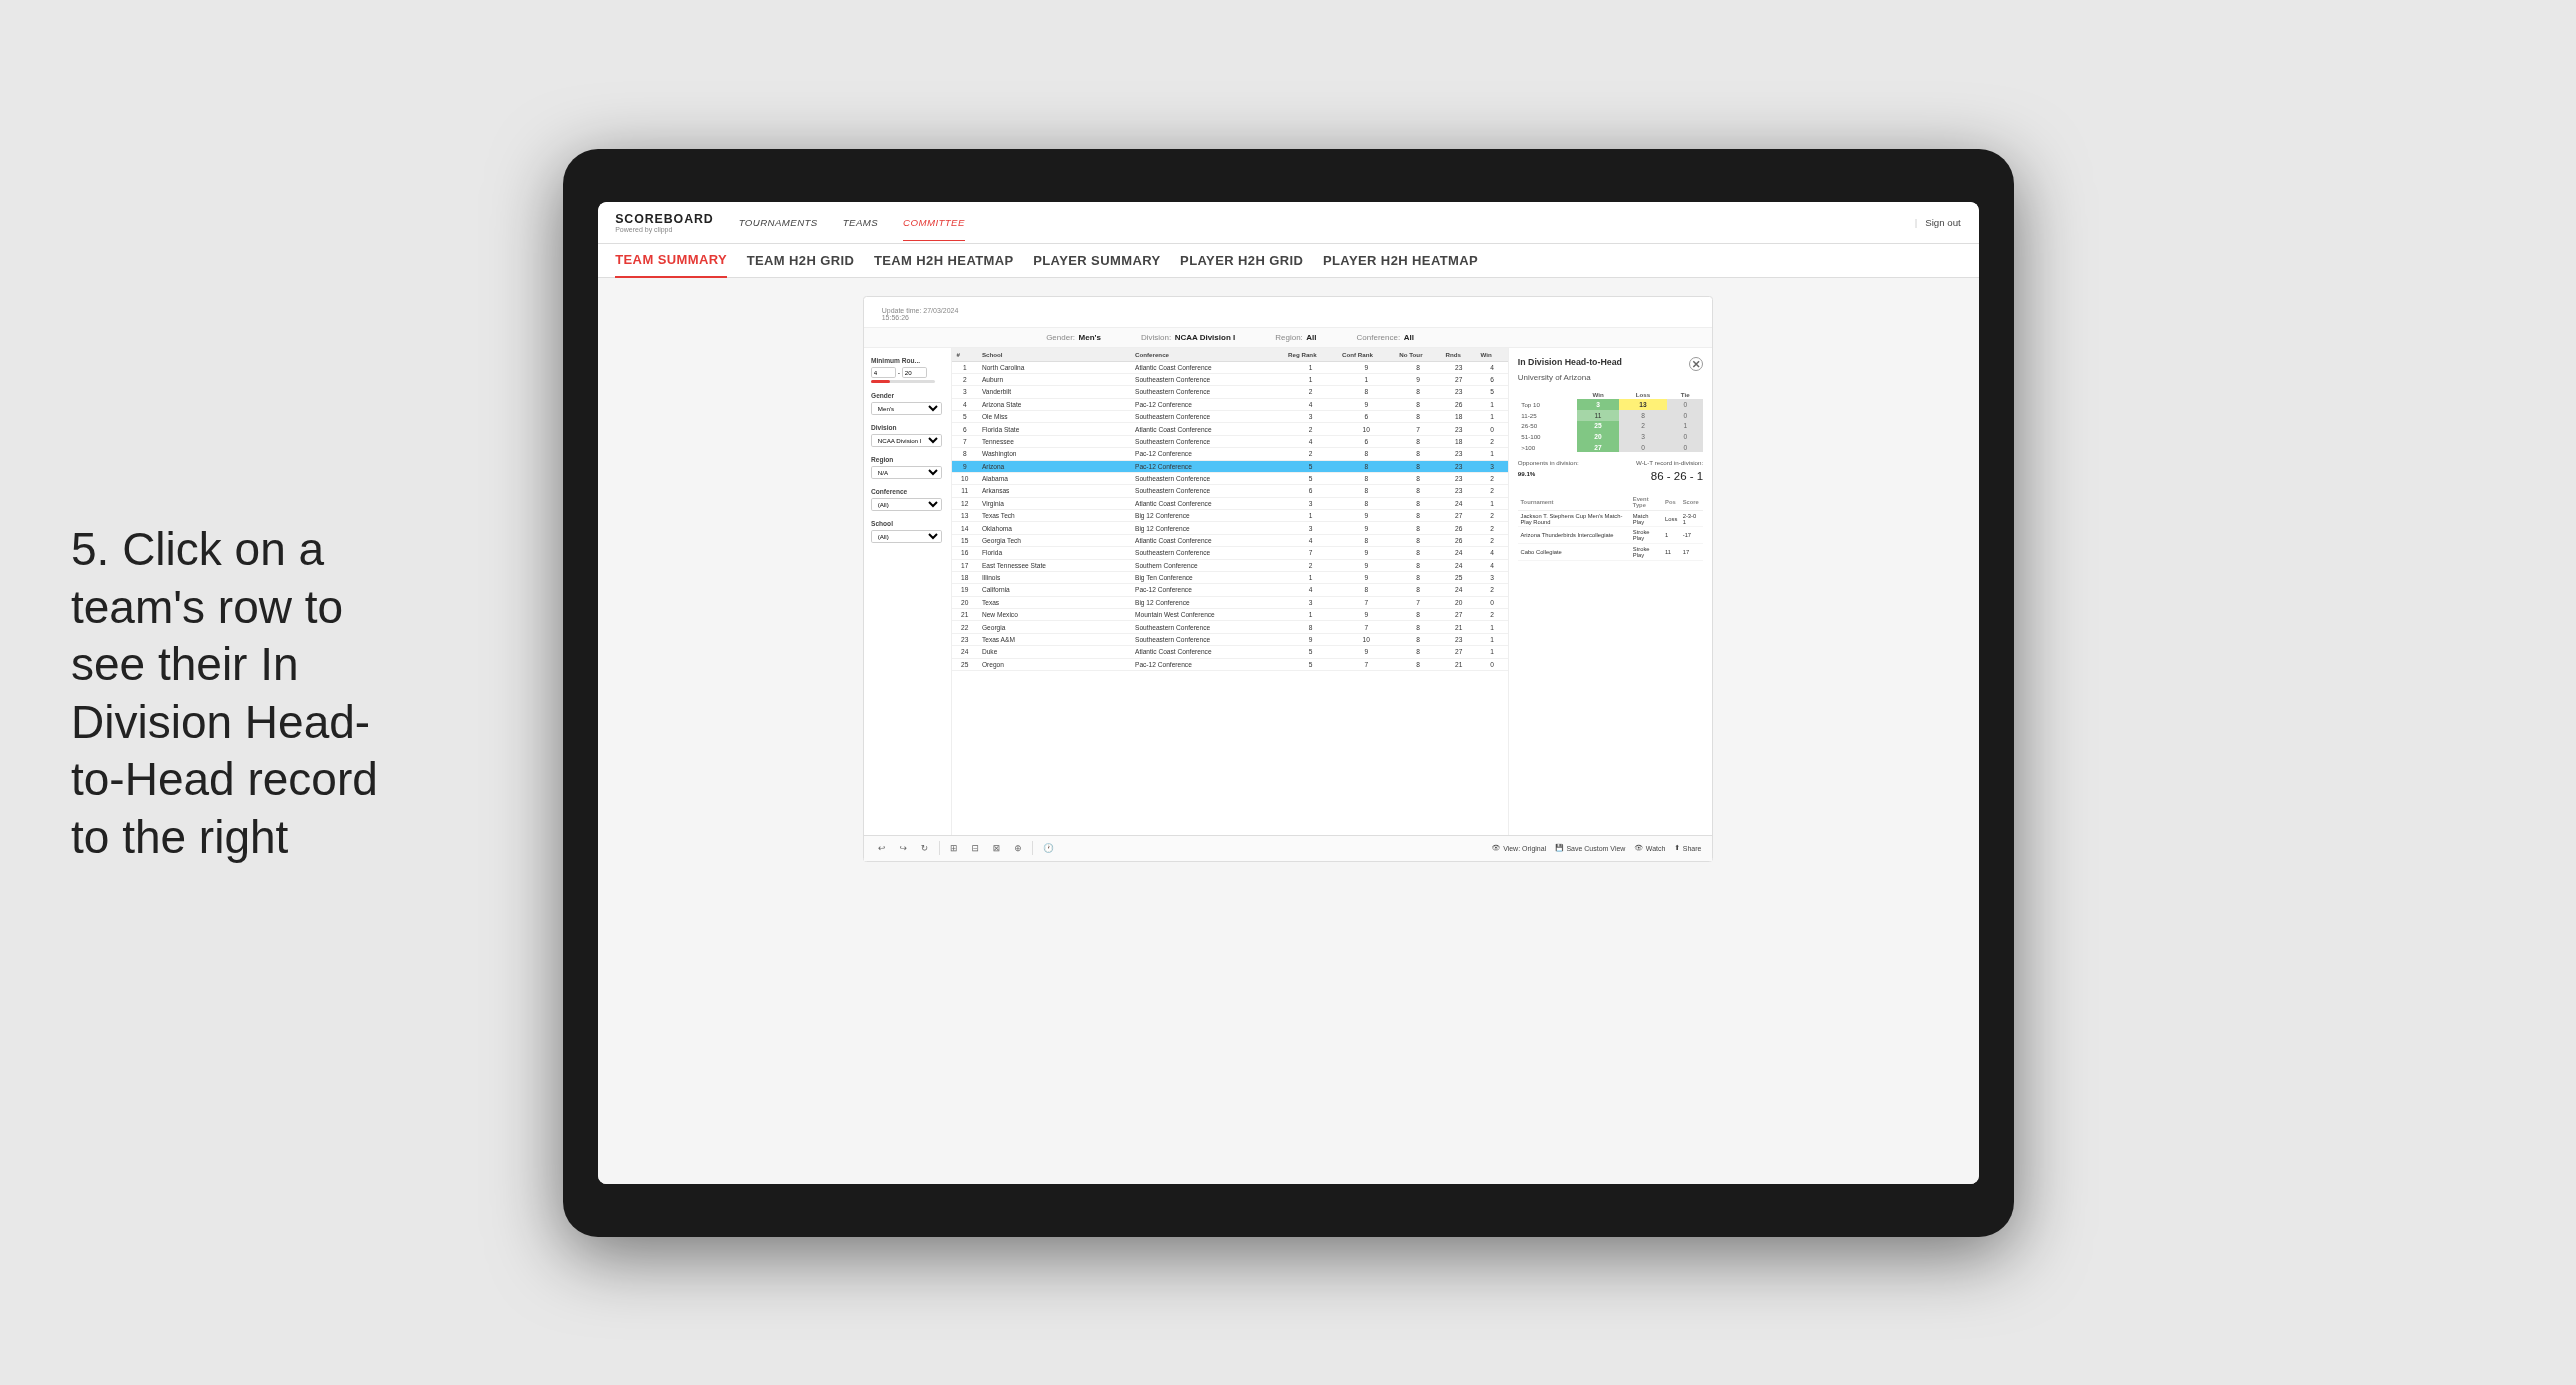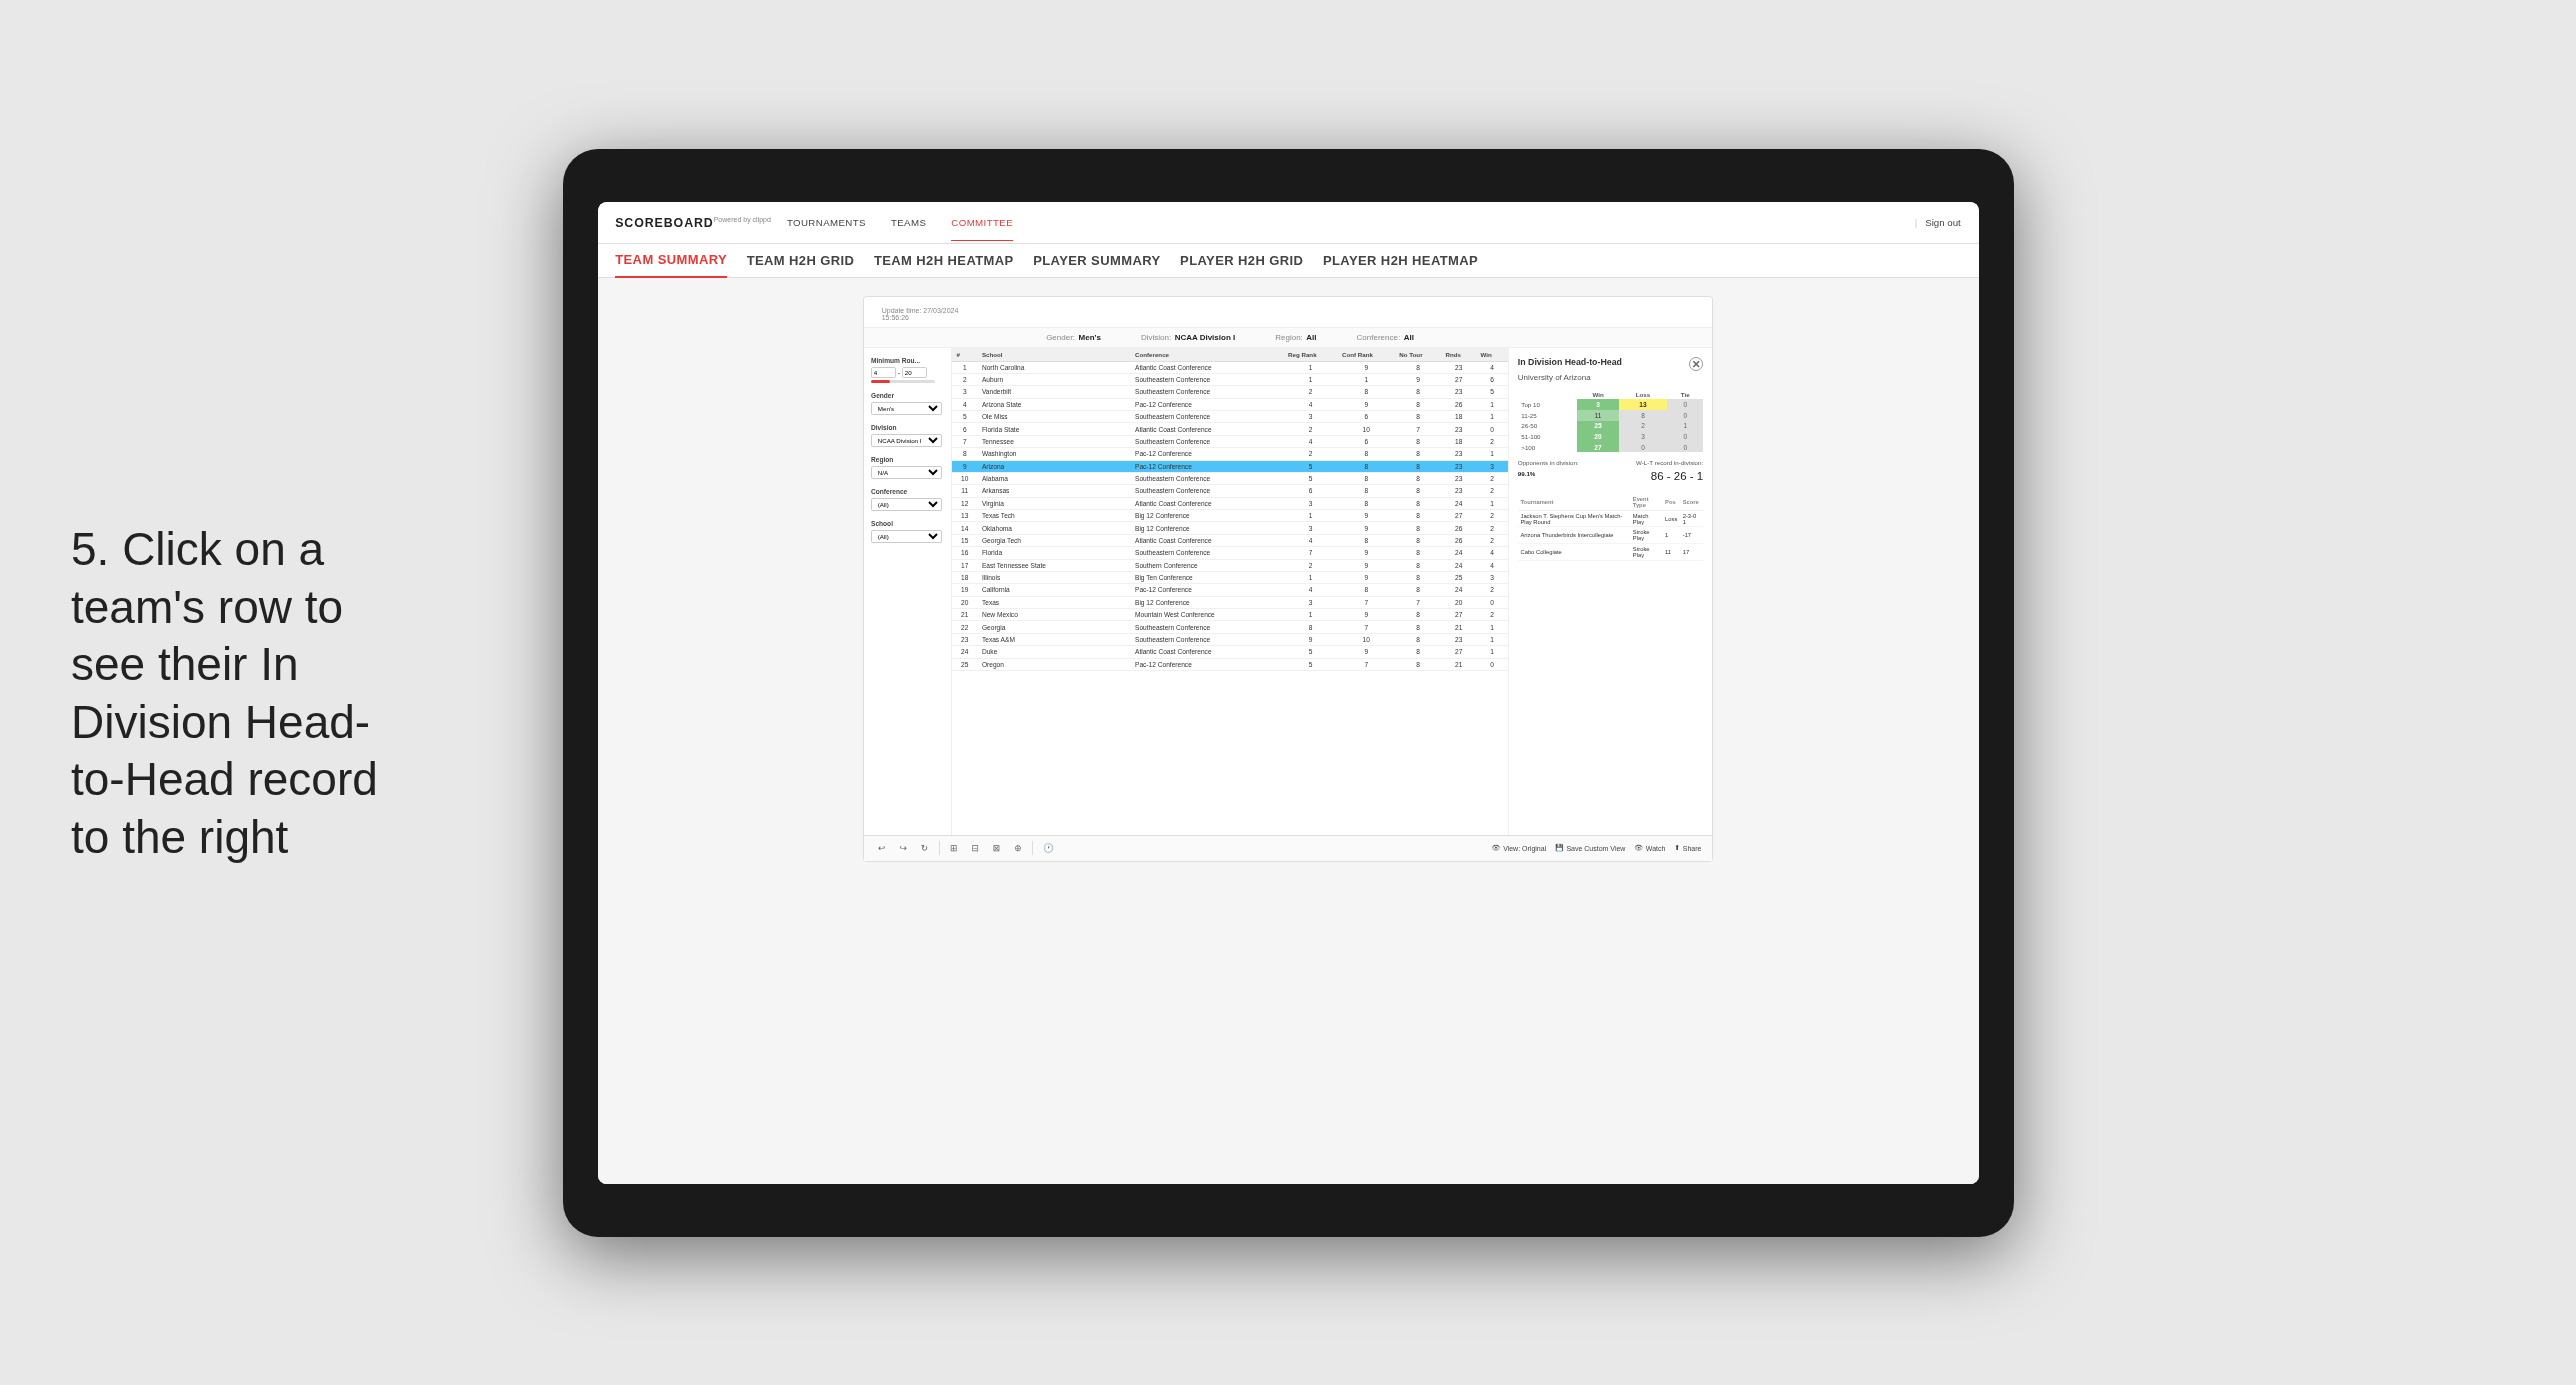--- a/index.html
+++ b/index.html
@@ -44,22 +44,22 @@
       align-items: center;
       padding: 0 17.7px;
       height: 42px;
       background: #fff;
       border-bottom: 0.9px solid #ddd;
       flex-shrink: 0;
     }
 
     .logo-area {
       display: flex;
-      flex-direction: row;
-      margin-right: 16px;
+      flex-direction: column;
+      margin-right: 25px;
     }
 
     .logo-text {
       font-size: 12.4px;
       font-weight: 900;
       color: #222;
       letter-spacing: 0.9px;
     }
 
     .logo-sub {
@@ -74,20 +74,21 @@
     }
 
     .nav-link {
       font-size: 9.7px;
       color: #444;
       text-decoration: none;
       padding: 12.4px 0;
       cursor: pointer;
       font-weight: 500;
       letter-spacing: 0.4px;
+      font-style: italic;
     }
 
     .nav-link.active {
       color: #e53935;
       border-bottom: 1.8px solid #e53935;
     }
 
     .sign-out {
       margin-left: auto;
       font-size: 9.7px;

